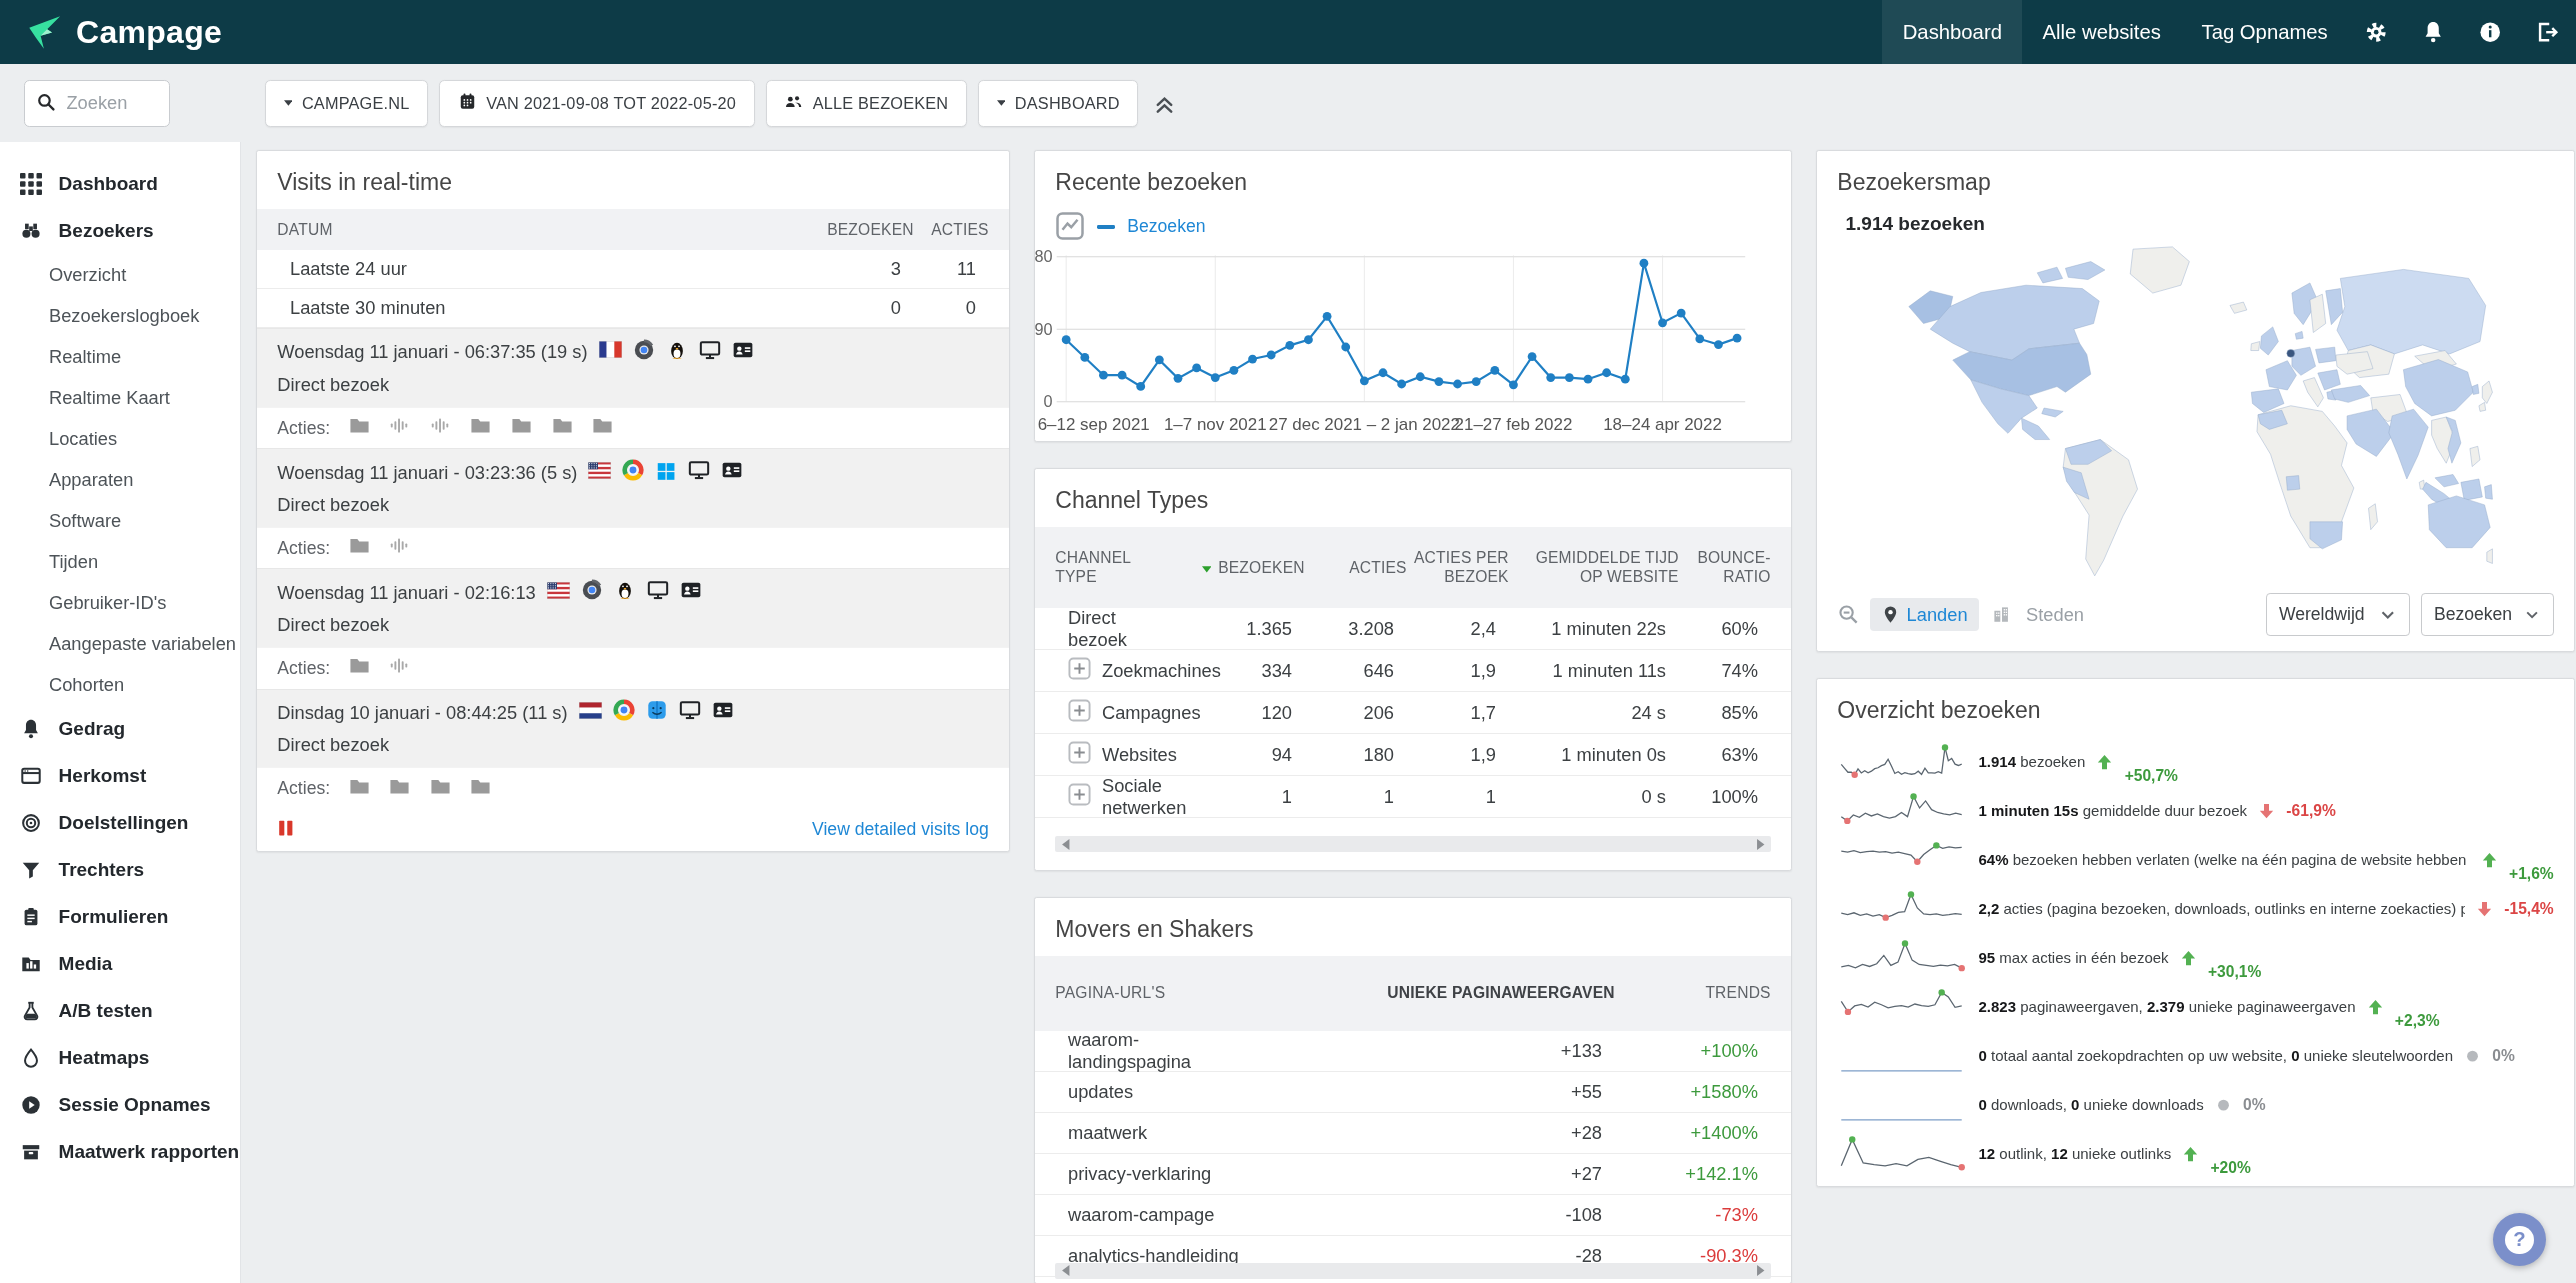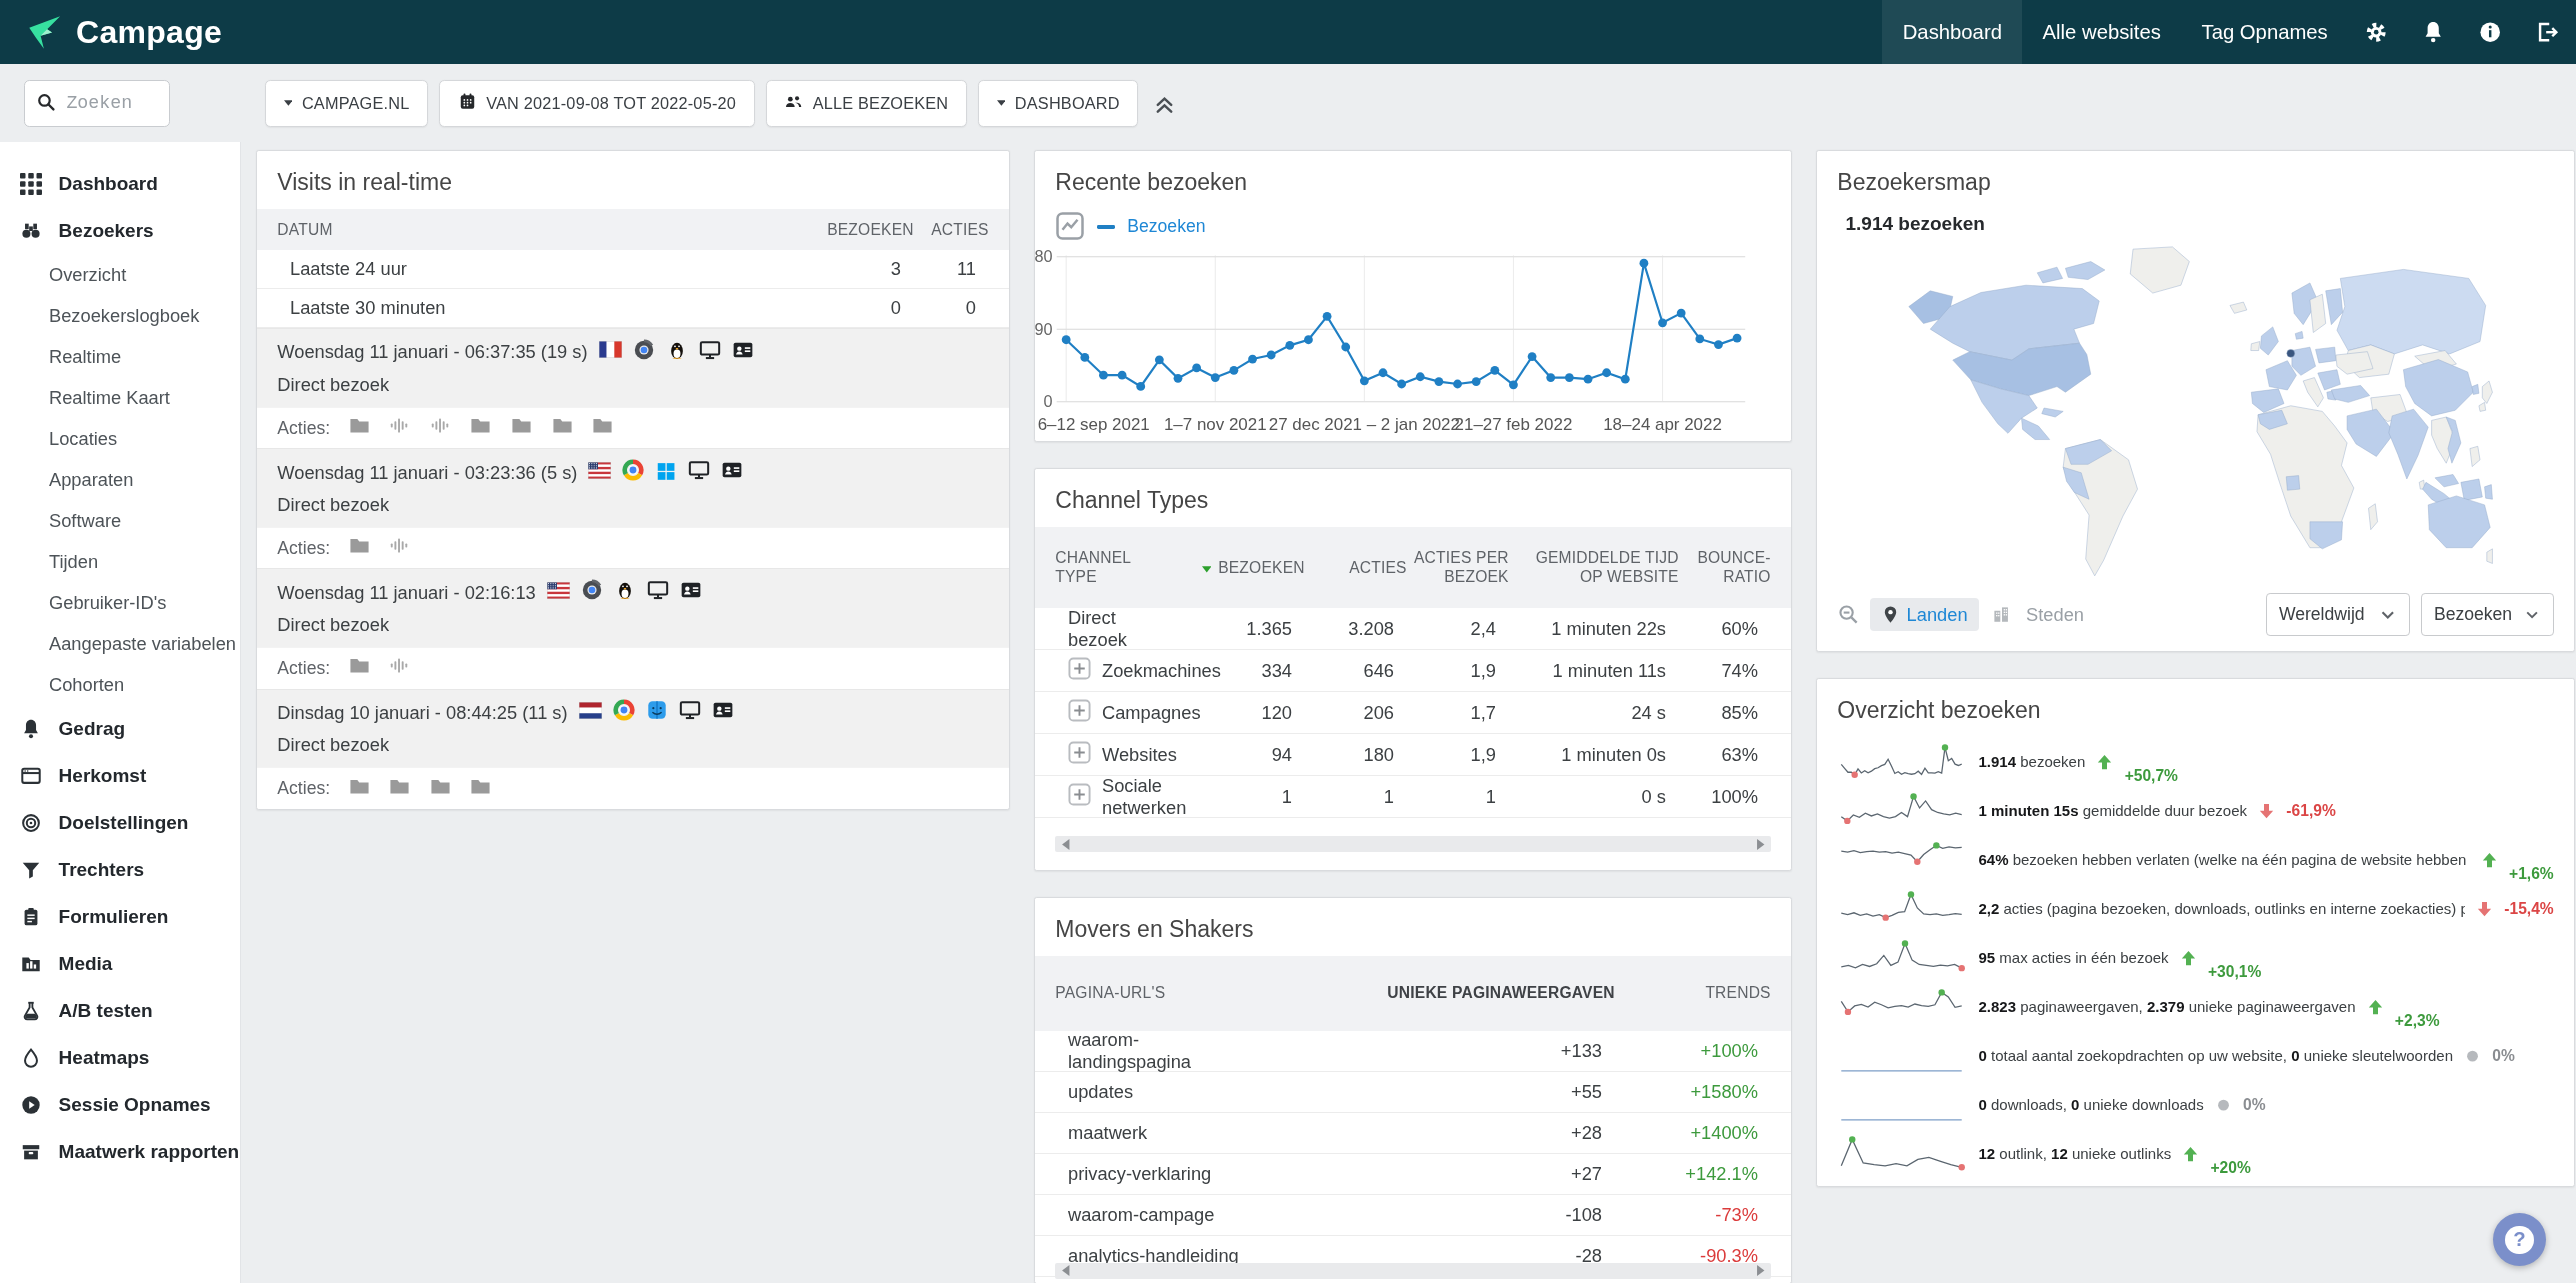--- a/index.html
+++ b/index.html
@@ -15,21 +15,21 @@
   .topnav { margin-left:auto; display:flex; align-items:stretch; height:100%; }
   .nav-item { display:flex; align-items:center; padding:0 20.3px; color:#fff; font-size:20.3px; cursor:pointer; }
   .nav-item.active { background:rgba(255,255,255,.08); }
   .icon-btn { display:flex; align-items:center; padding:0 16.3px; cursor:pointer; }
   .icon-btn svg { width:24.4px; height:24.4px; }
   
   .toolbar { height:78px; display:flex; align-items:center; padding:0 24px; }
   .search { width:146px; height:47px; background:#fff; border:0.7px solid #c9ccd0; border-radius:5.4px;
             display:flex; align-items:center; gap:8.1px; padding:0 11px; }
   .search svg { width:20.3px; height:20.3px; flex:none; }
-  .search input { border:0; outline:0; background:transparent; width:100%; font-size:18.3px; color:#3c4043; font-family:Liberation Mono, monospace; }
+  .search input { border:0; outline:0; background:transparent; width:100%; font-size:18.3px; color:#3c4043; font-family:Liberation Sans, sans-serif; }
   .search input::placeholder { color:#9aa0a6; }
   .tbtn { height:47px; background:#fff; border:0.7px solid #d5d7da; border-radius:5.4px; display:flex; align-items:center;
           gap:9.5px; padding:0 17.6px; font-size:16.3px; color:#3a3f44; box-shadow:0 0.7px 1.4px rgba(0,0,0,.05);
           white-space:nowrap; cursor:pointer; letter-spacing:0.2px; }
   .tbtn svg { flex:none; }
   .tbtn.first { margin-left:95px; }
   .tbtn + .tbtn { margin-left:11px; }
   .collapse-btn { margin-left:15px; cursor:pointer; display:flex; align-items:center; }
   .collapse-btn svg { width:23px; height:23px; }
   
@@ -674,20 +674,29 @@
                   <path d="M1.5 3.5h8l2.2 2.8h10.8V19H1.5z" fill="#9a9a9a"></path>
                 </svg></span>
               <span><svg viewBox="0 0 24 22">
                   <path d="M1.5 3.5h8l2.2 2.8h10.8V19H1.5z" fill="#9a9a9a"></path>
                 </svg></span>
               <span><svg viewBox="0 0 24 22">
                   <path d="M1.5 3.5h8l2.2 2.8h10.8V19H1.5z" fill="#9a9a9a"></path>
                 </svg></span>
             </div>
           </div>
+        <div class="vfooter">
+          <span class="pause"><svg viewBox="0 0 24 24">
+                <g fill="#d9372a">
+                  <rect x="3" y="2" width="7" height="20" rx="1"></rect>
+                  <rect x="14" y="2" width="7" height="20" rx="1"></rect>
+                </g>
+              </svg></span>
+          <span class="link">View detailed visits log</span>
+        </div>
       </section>
     </div>
 
     <div class="col col2">
       <section class="card" style="height:292px">
         <h2>Recente bezoeken</h2>
         <div class="legend-row">
           <span class="chart-ico"><svg viewBox="0 0 24 24">
                 <rect x="2" y="2" width="20" height="20" rx="4" fill="#fff" stroke="#9aa0a6" stroke-width="2"></rect>
                 <path d="M6 15l4-5 3 3 5-6" fill="none" stroke="#9aa0a6" stroke-width="2"></path>

